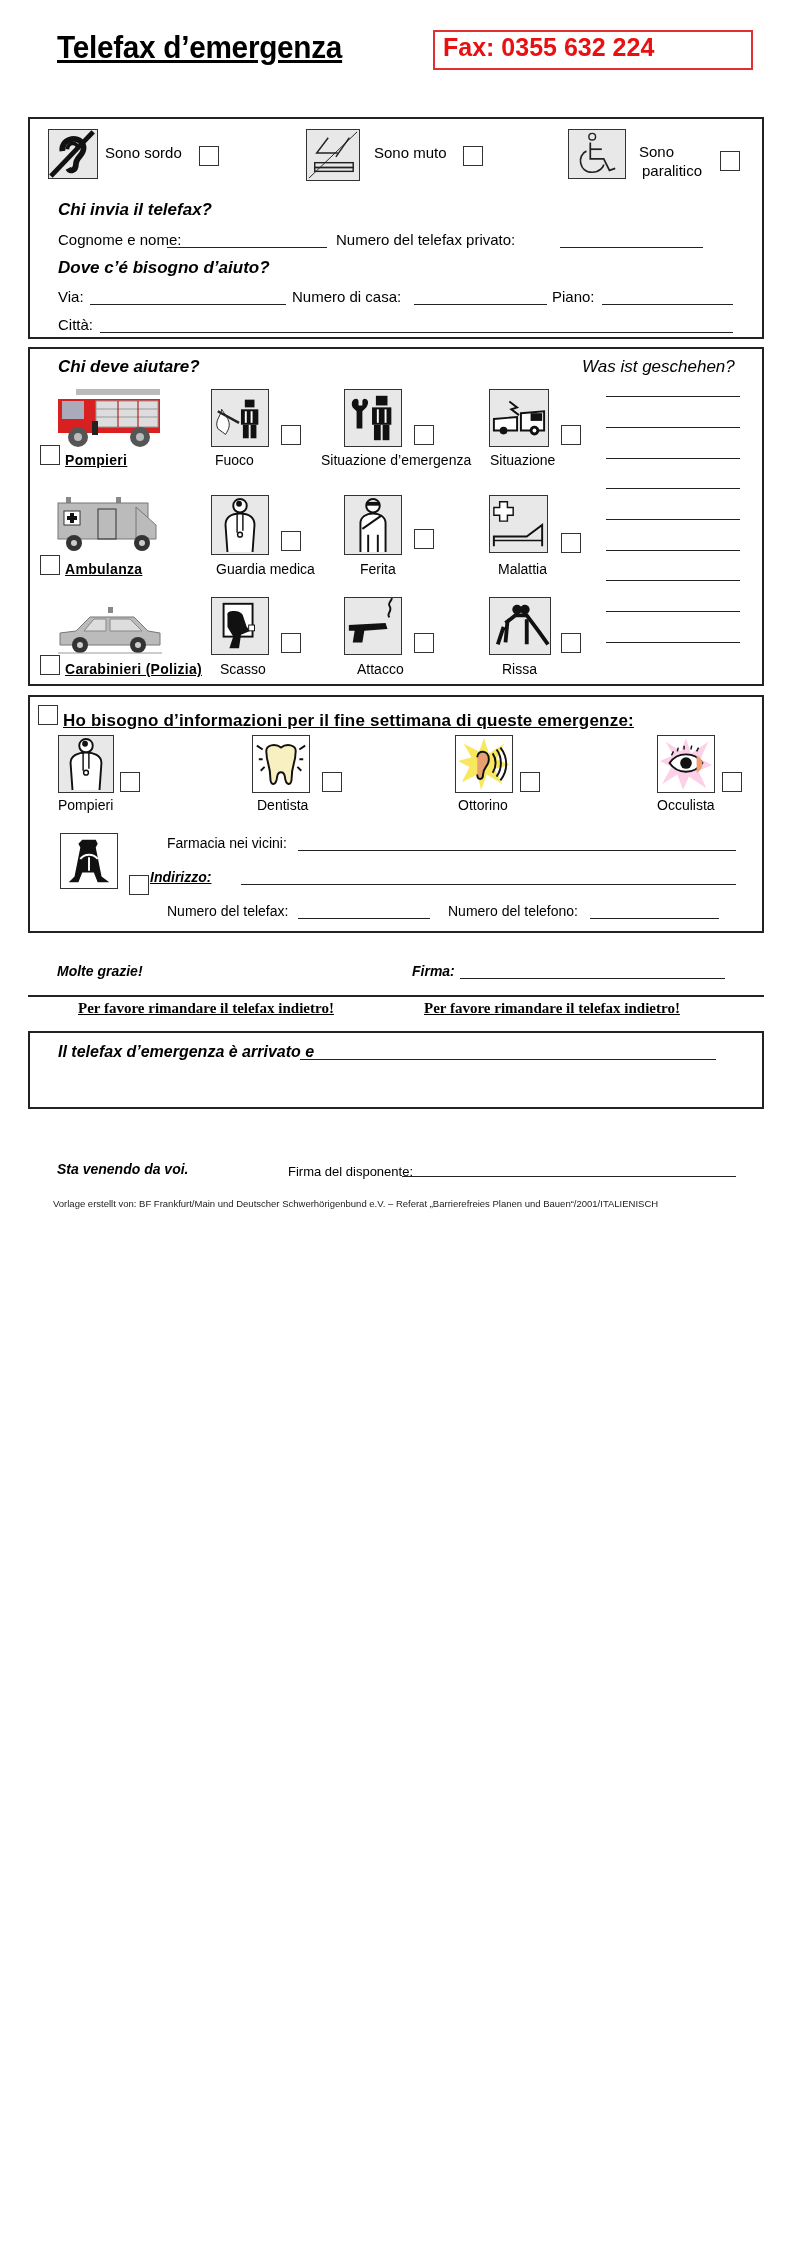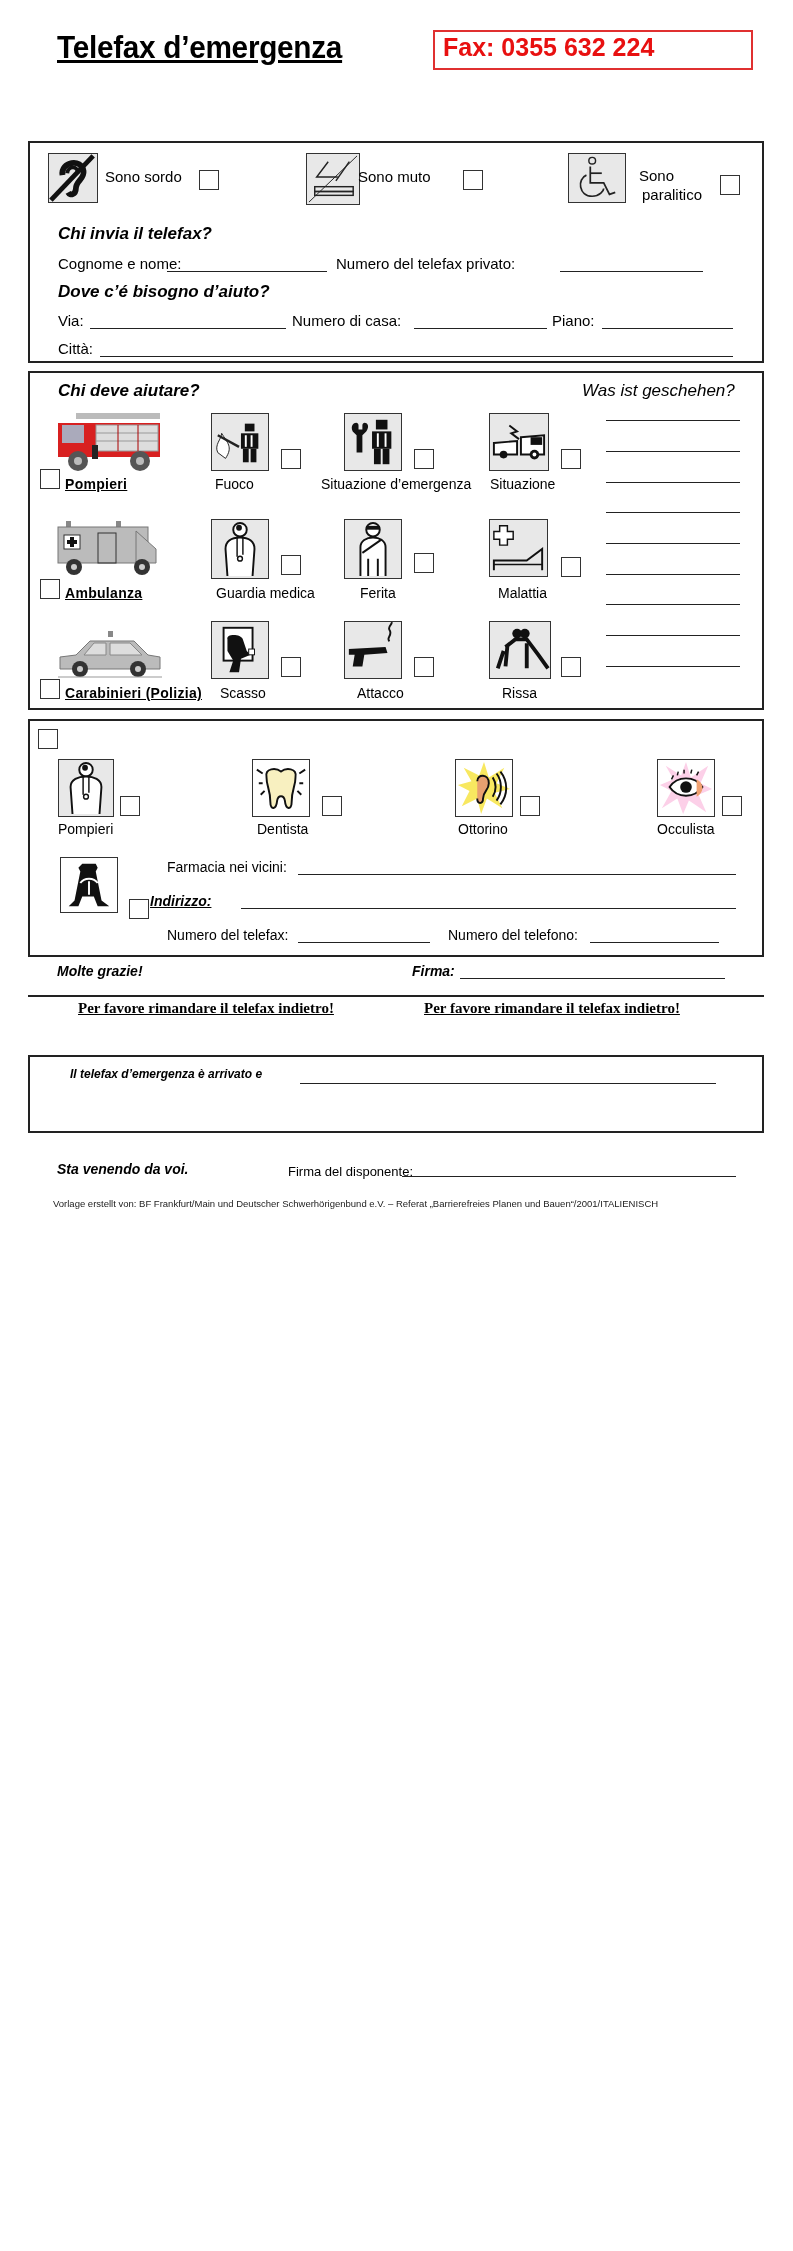--- a/index.html
+++ b/index.html
@@ -2,21 +2,21 @@
 <html><head>
 <meta charset="utf-8">
 <style>
   * { box-sizing: border-box; margin: 0; padding: 0; }
   html, body { width: 793px; height: 2251px; background: #ffffff; }
   body { position: relative; font-family: "Liberation Sans", sans-serif; color: #000; overflow: hidden; }
   .abs { position: absolute; }
   .title { left: 57px; top: 30px; font-size: 31px; font-weight: bold; text-decoration: underline; letter-spacing: -0.3px; font-family: "Liberation Sans", sans-serif; transform: scaleX(0.96); transform-origin: left; }
   .faxbox { left: 282px; top: 30px; width: 324px; height: 40px; border: 2px solid #e03030; left: 433px; width: 320px; }
   .faxtext { color: #e81010; font-weight: bold; font-size: 25px; position: absolute; left: 8px; top: 1px; letter-spacing: 0px; }
-  .box { border: 2px solid #222; position: absolute; margin-top: 24px; }
+  .box { border: 2px solid #222; position: absolute; }
   .chk { position: absolute; width: 20px; height: 20px; border: 1.3px solid #333; background: #fff; }
   .t { position: absolute; font-size: 15px; white-space: nowrap; }
   .h { position: absolute; font-size: 17px; font-weight: bold; font-style: italic; white-space: nowrap; }
   .line { position: absolute; border-bottom: 1.3px solid #222; height: 0; }
   .icon { position: absolute; border: 1.5px solid #333; background: #e8e8e8; }
   .icon.w { background: #fff; }
   .icon svg { width: 100%; height: 100%; display: block; }
   .lbl { position: absolute; font-size: 14px; white-space: nowrap; }
   .svc { position: absolute; font-size: 14px; font-weight: bold; text-decoration: underline; white-space: nowrap; letter-spacing: 0.3px; }
   .serif-ul { position: absolute; font-family: "Liberation Serif", serif; font-weight: bold; font-size: 15px; text-decoration: underline; white-space: nowrap; }
@@ -44,21 +44,21 @@
 
   <div class="icon" style="left:276px; top:10px; width:54px; height:52px;">
     <svg viewBox="0 0 54 52">
         <path d="M22 8 L10 24 L32 24" fill="none" stroke="#222" stroke-width="1.5"></path>
         <path d="M44 8 L30 28" fill="none" stroke="#222" stroke-width="1.5"></path>
         <rect x="8" y="34" width="40" height="5" fill="none" stroke="#222" stroke-width="1.5"></rect>
         <rect x="8" y="39" width="40" height="4" fill="none" stroke="#222" stroke-width="1.5"></rect>
         <line x1="52" y1="2" x2="2" y2="50" stroke="#222" stroke-width="1"></line>
       </svg>
   </div>
-  <span class="t" style="left:328px; top:25px;text-align:right;">Sono muto</span>
+  <span class="t" style="left:344px; top:25px;text-align:right;">Sono muto</span>
   <div class="chk" style="left:433px; top:27px;"></div>
 
   <div class="icon" style="left:538px; top:10px; width:58px; height:50px;">
     <svg viewBox="0 0 58 50">
         <circle cx="24" cy="7" r="3.5" fill="none" stroke="#222" stroke-width="1.5"></circle>
         <path d="M22 13 L22 30 L36 30 L42 42 L48 40" fill="none" stroke="#222" stroke-width="1.8"></path>
         <path d="M22 20 L34 20" fill="none" stroke="#222" stroke-width="1.8"></path>
         <path d="M18 22 C8 26 10 44 24 44 C32 44 36 38 36 36" fill="none" stroke="#222" stroke-width="1.8"></path>
       </svg>
   </div>
@@ -254,20 +254,21 @@
   <div class="line" style="left:576px; top:139px; width:134px;"></div>
   <div class="line" style="left:576px; top:170px; width:134px;"></div>
   <div class="line" style="left:576px; top:201px; width:134px;"></div>
   <div class="line" style="left:576px; top:231px; width:134px;"></div>
   <div class="line" style="left:576px; top:262px; width:134px;"></div>
   <div class="line" style="left:576px; top:293px; width:134px;"></div>
 </div>
 
 <div class="box" style="left:28px; top:695px; width:736px; height:238px;">
   <div class="chk" style="left:8px; top:8px;"></div>
+  <span class="abs" style="left:33px; top:14px; font-size:17px; font-weight:bold; text-decoration:underline; white-space:nowrap; letter-spacing:0.2px;">Ho bisogno d’informazioni per il fine settimana di queste emergenze:</span>
 
   <div class="icon" style="left:28px; top:38px; width:56px; height:58px;">
     <svg viewBox="0 0 56 58">
         <circle cx="28" cy="10" r="7" fill="#fff" stroke="#111" stroke-width="2"></circle>
         <circle cx="27" cy="8" r="3" fill="#111"></circle>
         <path d="M14 56 L12 28 C12 20 20 17 28 17 C36 17 44 20 44 28 L42 56" fill="#fff" stroke="#111" stroke-width="2"></path>
         <path d="M25 17 L25 36 M31 17 L31 34" stroke="#111" stroke-width="1.5"></path>
         <circle cx="28" cy="38" r="2.5" fill="none" stroke="#111" stroke-width="1.5"></circle>
       </svg>
   </div>
@@ -326,21 +327,21 @@
 <span class="abs" style="left:57px; top:963px; font-size:14px; font-weight:bold; font-style:italic; white-space:nowrap;">Molte grazie!</span>
 <span class="abs" style="left:412px; top:963px; font-size:14px; font-weight:bold; font-style:italic; white-space:nowrap;">Firma:</span>
 <div class="line" style="left:460px; top:978px; width:265px;"></div>
 
 <div class="line" style="left:28px; top:995px; width:736px; border-bottom-width:2px;"></div>
 
 <span class="serif-ul" style="left:78px; top:1000px;">Per favore rimandare il telefax indietro!</span>
 <span class="serif-ul" style="left:424px; top:1000px;">Per favore rimandare il telefax indietro!</span>
 
 <div class="box" style="left:28px; top:1031px; width:736px; height:78px;">
-  <span class="abs" style="left:40px; top:10px; font-size:12px; font-weight:bold; font-style:italic; white-space:nowrap;">Il telefax d’emergenza è arrivato e</span>
+  <span class="abs" style="left:28px; top:10px; font-size:16px; font-weight:bold; font-style:italic; white-space:nowrap;">Il telefax d’emergenza è arrivato e</span>
   <div class="line" style="left:270px; top:26px; width:416px;"></div>
 </div>
 
 <span class="abs" style="left:57px; top:1161px; font-size:14px; font-weight:bold; font-style:italic; white-space:nowrap;">Sta venendo da voi.</span>
 <span class="abs" style="left:288px; top:1164px; font-size:13px; white-space:nowrap;">Firma del disponente:</span>
 <div class="line" style="left:402px; top:1176px; width:334px;"></div>
 
 <span class="small" style="left:53px; top:1198px;">Vorlage erstellt von: BF Frankfurt/Main und Deutscher Schwerhörigenbund e.V. – Referat „Barrierefreies Planen und Bauen“/2001/ITALIENISCH</span>
 
 </body></html>

